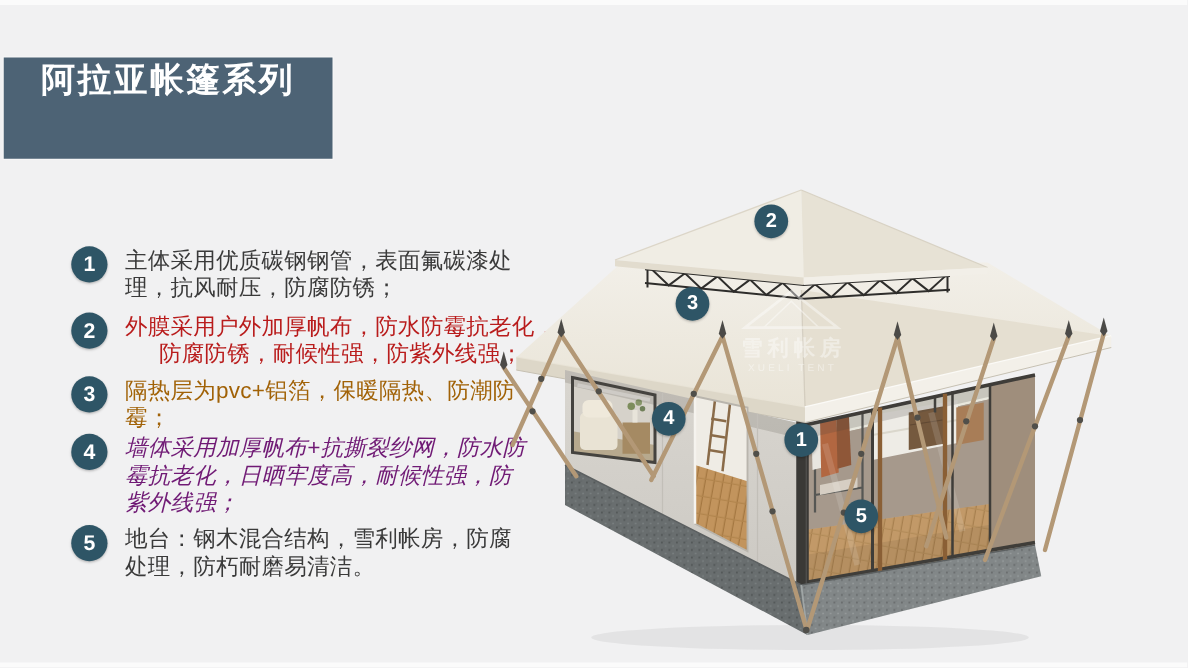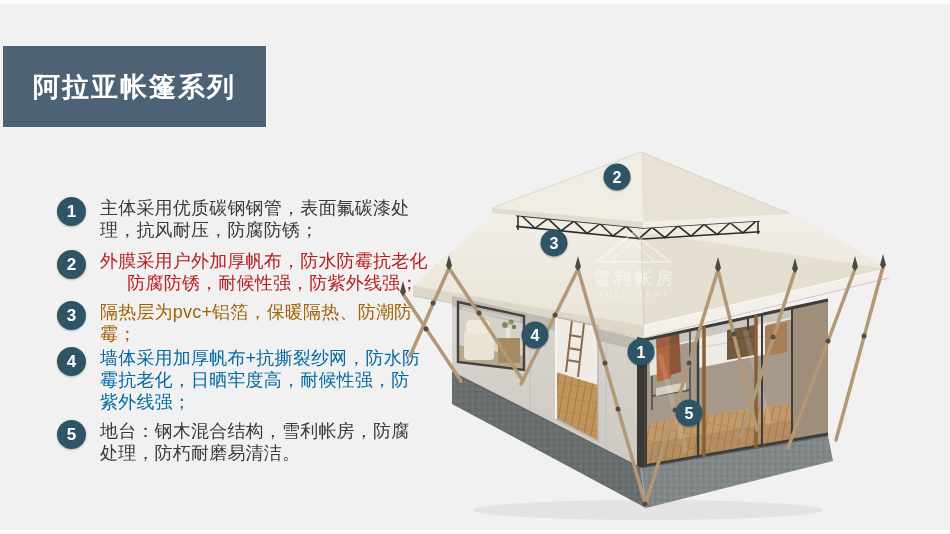--- a/index.html
+++ b/index.html
@@ -8,21 +8,21 @@
     background:#f1f1f2;
     font-family:"Liberation Sans","DejaVu Sans",sans-serif;
   }
   .edge-strip{position:absolute;left:0;width:950px;background:#fbfbfb;}
   #strip-top{top:0;height:4px;}
   #strip-bottom{bottom:0;height:4px;}
 
   
   #title-banner{
     position:absolute;left:3px;top:46px;width:263px;height:81px;
-    background:#4d6375;display:flex;align-items:center;justify-content:center;
+    background:#4d6375;display:flex;justify-content:center;
     box-shadow:0 0 0 1px rgba(255,255,255,.35);
   }
   #title-banner .title-text{
     color:#ffffff;font-size:27px;font-weight:700;letter-spacing:2px;white-space:nowrap;
   }
 
   
   #feature-list{position:absolute;left:57px;top:0;width:370px;height:534px;}
   .feature-item{position:absolute;left:0;display:flex;align-items:flex-start;}
   .badge-circle{
@@ -75,21 +75,21 @@
     </div>
     <div class="feature-item" style="top: 301px;">
       <span class="badge-circle feature-badge" style="background: rgb(46, 85, 102);">3</span>
       <div class="feature-text" style="color: #a16207;">
         <span class="feature-line">隔热层为pvc+铝箔，保暖隔热、防潮防</span>
         <span class="feature-line">霉；</span>
       </div>
     </div>
     <div class="feature-item" style="top: 347px;">
       <span class="badge-circle feature-badge" style="background: rgb(46, 85, 102);">4</span>
-      <div class="feature-text" style="color: #0369a1;">
+      <div class="feature-text" style="color: #701a75; font-style: italic;">
         <span class="feature-line">墙体采用加厚帆布+抗撕裂纱网，防水防</span>
         <span class="feature-line">霉抗老化，日晒牢度高，耐候性强，防</span>
         <span class="feature-line">紫外线强；</span>
       </div>
     </div>
     <div class="feature-item" style="top: 420px;">
       <span class="badge-circle feature-badge" style="background: rgb(46, 85, 102);">5</span>
       <div class="feature-text" style="color: rgb(58, 58, 58);">
         <span class="feature-line">地台：钢木混合结构，雪利帐房，防腐</span>
         <span class="feature-line">处理，防朽耐磨易清洁。</span>

